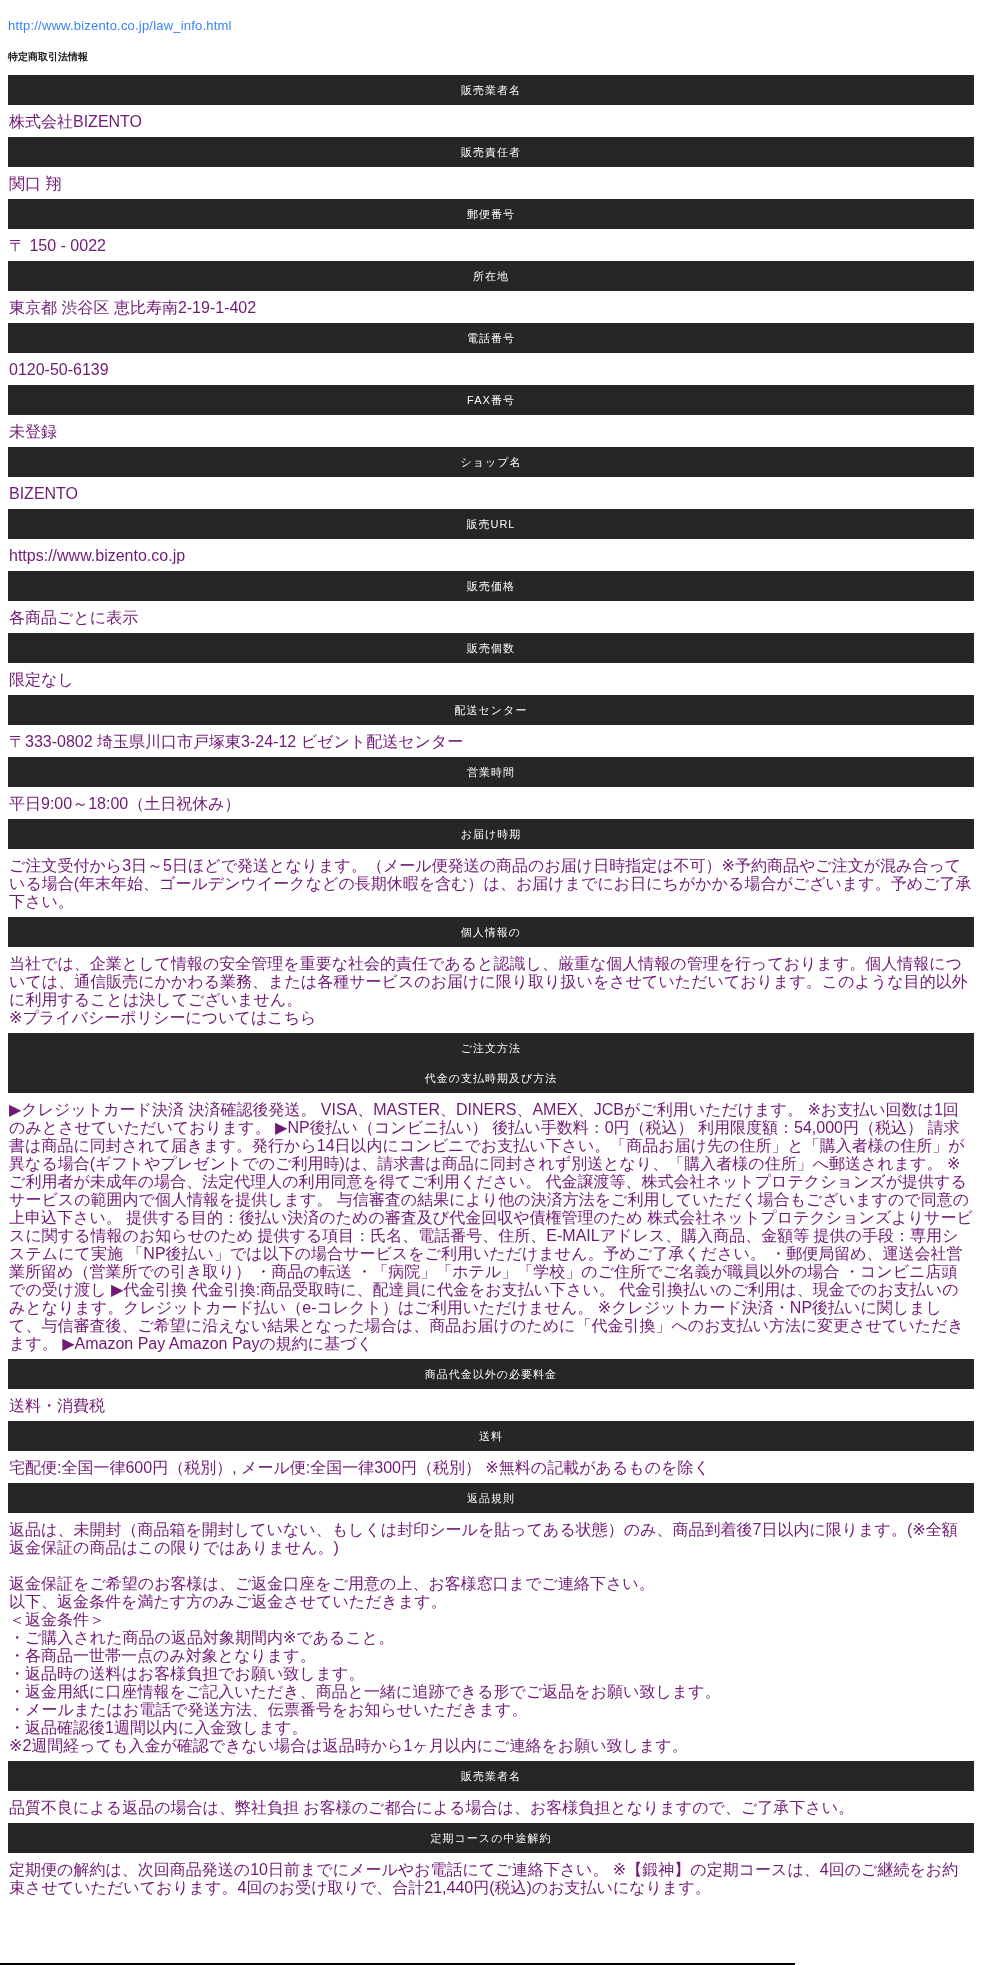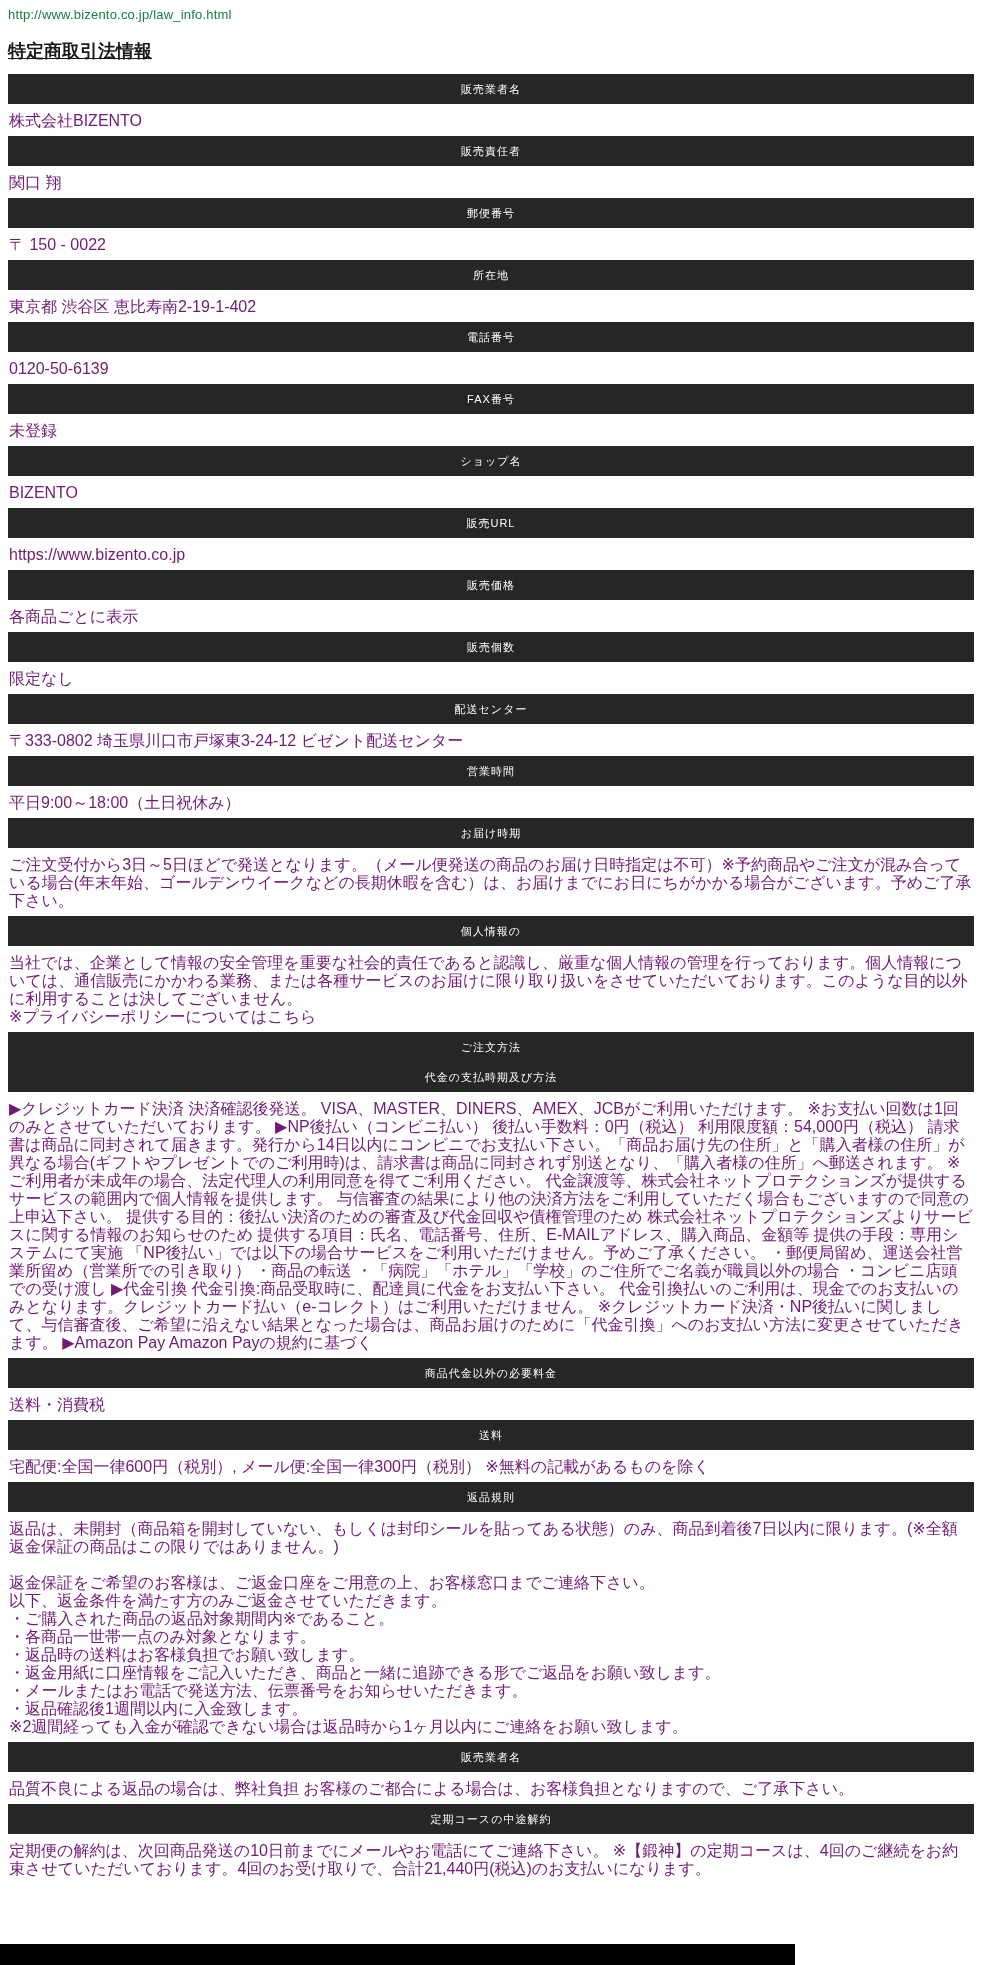--- a/index.html
+++ b/index.html
@@ -8,30 +8,29 @@
     padding: 0;
     background: #ffffff;
     font-family: "Liberation Sans", "DejaVu Sans", sans-serif;
   }
   body { width: 983px; }
   .page {
     padding: 0 9px 0 8px;
   }
   .url-line {
     font-size: 13px;
-    color: #15803d;
-    padding-top: 7px;
+    color: #3b82f6;
+    padding-top: 18px;
     letter-spacing: 0.2px;
   }
   .page-title {
-    font-size: 18px;
+    font-size: 10px;
     font-weight: bold;
     color: #1a1a1a;
     margin: 17px 0 11px 0;
-    text-decoration: underline;
   }
   .section { margin: 0; }
   .section-bar {
     background: #262626;
     color: #ffffff;
     height: 30px;
     display: flex;
     align-items: center;
     justify-content: center;
   }
@@ -233,20 +232,21 @@
 
   <section class="section">
     <div class="section-bar">
       <span class="section-label">返品規則</span>
     </div>
     <div class="section-content">
           <p class="content-line">返品は、未開封（商品箱を開封していない、もしくは封印シールを貼ってある状態）のみ、商品到着後7日以内に限ります。(※全額返金保証の商品はこの限りではありません。)</p>
           <p class="content-line">&nbsp;</p>
           <p class="content-line">返金保証をご希望のお客様は、ご返金口座をご用意の上、お客様窓口までご連絡下さい。</p>
           <p class="content-line">以下、返金条件を満たす方のみご返金させていただきます。</p>
+          <p class="content-line">＜返金条件＞</p>
           <p class="content-line">・ご購入された商品の返品対象期間内※であること。</p>
           <p class="content-line">・各商品一世帯一点のみ対象となります。</p>
           <p class="content-line">・返品時の送料はお客様負担でお願い致します。</p>
           <p class="content-line">・返金用紙に口座情報をご記入いただき、商品と一緒に追跡できる形でご返品をお願い致します。</p>
           <p class="content-line">・メールまたはお電話で発送方法、伝票番号をお知らせいただきます。</p>
           <p class="content-line">・返品確認後1週間以内に入金致します。</p>
           <p class="content-line">※2週間経っても入金が確認できない場合は返品時から1ヶ月以内にご連絡をお願い致します。</p>
         </div>
   </section>
 

